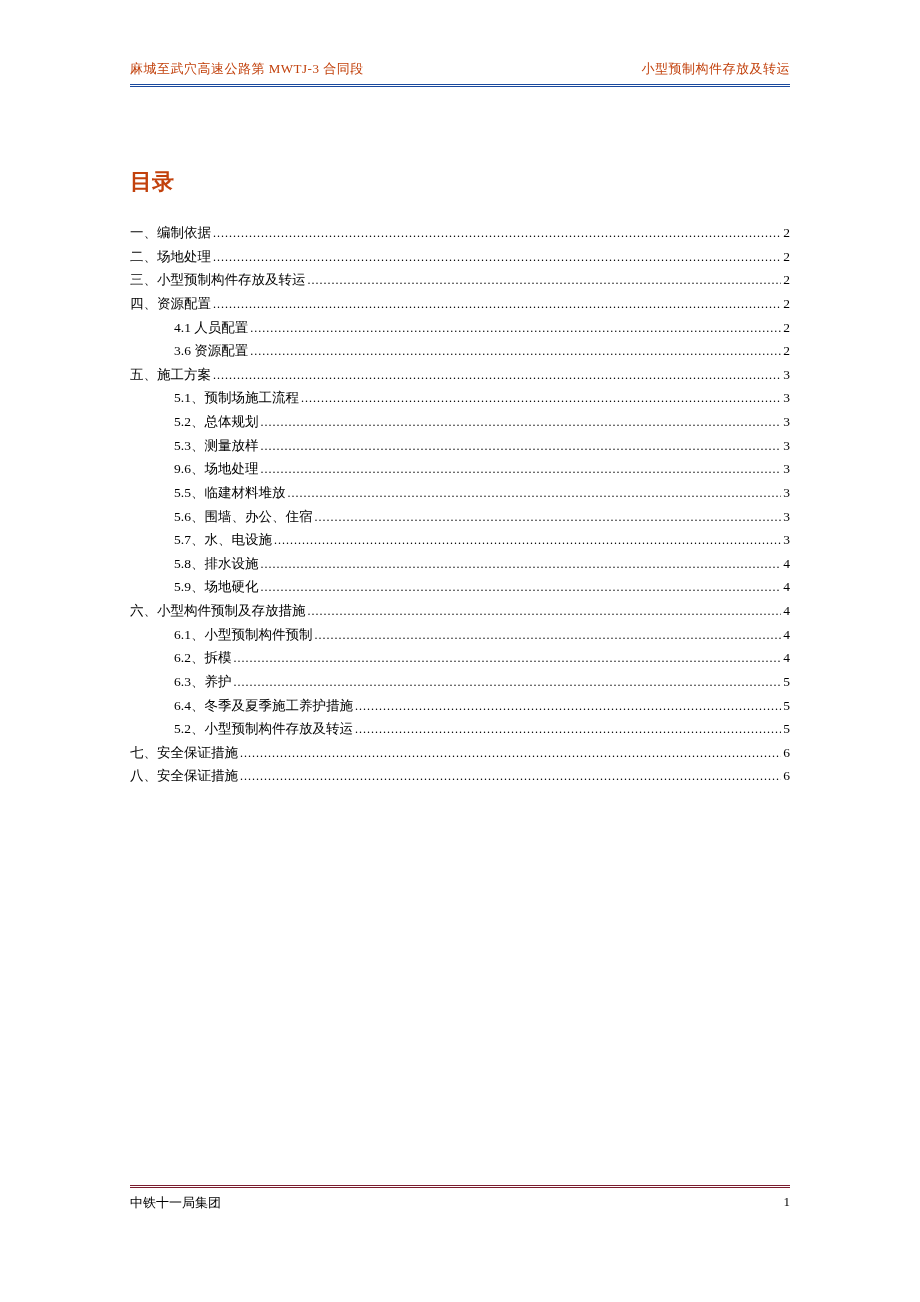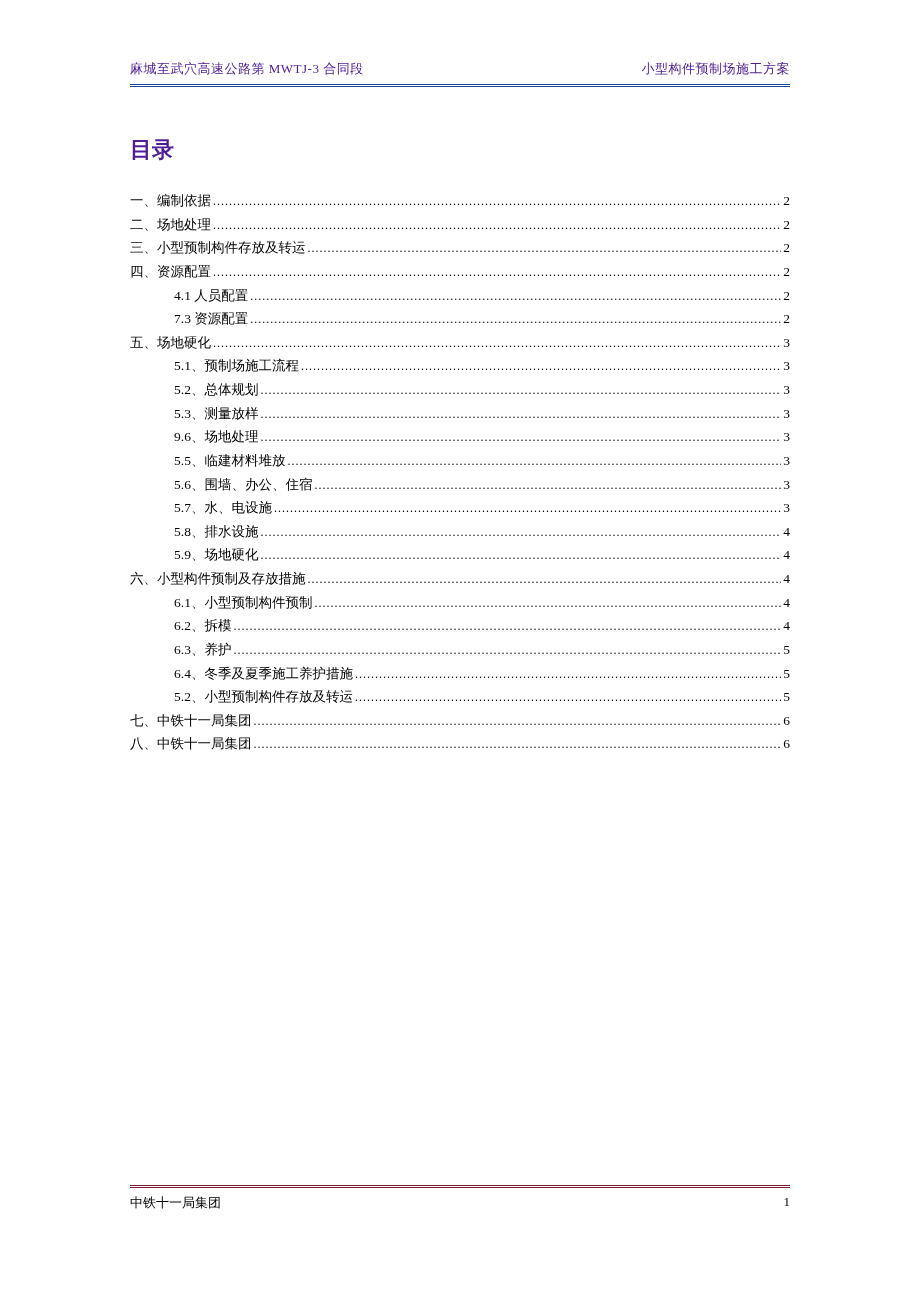--- a/index.html
+++ b/index.html
@@ -15,35 +15,35 @@
 : 1302px;
       position: relative;
     }
     .page {
       padding: 60px 130px 0 130px;
     }
     .header-bar {
       display: flex;
       justify-content: space-between;
       font-size: 13px;
-      color: #4c1d95;
+      color: #c2410c;
       padding-bottom: 6px;
       border-bottom: 3px double #1a4a9e;
     }
     .header-left {
       letter-spacing: 0.5px;
     }
     .header-right {
       letter-spacing: 0.5px;
     }
     .toc-title {
-      color: #4c1d95;
+      color: #c2410c;
       font-size: 22px;
       font-weight: bold;
-      margin-top: 48px;
+      margin-top: 80px;
       margin-bottom: 24px;
       font-family: "SimSun", "宋体", serif;
     }
     .toc-list {
       font-size: 13.5px;
       line-height: 1.75;
     }
     .toc-item {
       display: flex;
       white-space: nowrap;
@@ -91,21 +91,21 @@
     .footer-right {
       font-family: "Times New Roman", serif;
     }
   </style>
 </head>
 <body>
 
 <div class="page">
   <div class="header-bar">
     <span class="header-left">麻城至武穴高速公路第 MWTJ-3 合同段</span>
-    <span class="header-right">小型构件预制场施工方案</span>
+    <span class="header-right">小型预制构件存放及转运</span>
   </div>
 
   <h1 class="toc-title">目录</h1>
 
   <div class="toc-list" id="toc-list">
       <div class="toc-item level-0">
         <span class="toc-label">一、编制依据</span>
         <span class="toc-dots"></span>
         <span class="toc-page">2</span>
       </div>
@@ -123,26 +123,26 @@
         <span class="toc-label">四、资源配置</span>
         <span class="toc-dots"></span>
         <span class="toc-page">2</span>
       </div>
       <div class="toc-item level-1">
         <span class="toc-label">4.1 人员配置</span>
         <span class="toc-dots"></span>
         <span class="toc-page">2</span>
       </div>
       <div class="toc-item level-1">
-        <span class="toc-label">7.3 资源配置</span>
-        <span class="toc-dots"></span>
-        <span class="toc-page">2</span>
-      </div>
-      <div class="toc-item level-0">
-        <span class="toc-label">五、场地硬化</span>
+        <span class="toc-label">3.6 资源配置</span>
+        <span class="toc-dots"></span>
+        <span class="toc-page">2</span>
+      </div>
+      <div class="toc-item level-0">
+        <span class="toc-label">五、施工方案</span>
         <span class="toc-dots"></span>
         <span class="toc-page">3</span>
       </div>
       <div class="toc-item level-1">
         <span class="toc-label">5.1、预制场施工流程</span>
         <span class="toc-dots"></span>
         <span class="toc-page">3</span>
       </div>
       <div class="toc-item level-1">
         <span class="toc-label">5.2、总体规划</span>
@@ -208,26 +208,26 @@
         <span class="toc-label">6.4、冬季及夏季施工养护措施</span>
         <span class="toc-dots"></span>
         <span class="toc-page">5</span>
       </div>
       <div class="toc-item level-1">
         <span class="toc-label">5.2、小型预制构件存放及转运</span>
         <span class="toc-dots"></span>
         <span class="toc-page">5</span>
       </div>
       <div class="toc-item level-0">
-        <span class="toc-label">七、中铁十一局集团</span>
+        <span class="toc-label">七、安全保证措施</span>
         <span class="toc-dots"></span>
         <span class="toc-page">6</span>
       </div>
       <div class="toc-item level-0">
-        <span class="toc-label">八、中铁十一局集团</span>
+        <span class="toc-label">八、安全保证措施</span>
         <span class="toc-dots"></span>
         <span class="toc-page">6</span>
       </div>
     </div>
 </div>
 
 <div class="footer">
   <div class="footer-bar">
     <span class="footer-left">中铁十一局集团</span>
     <span class="footer-right">1</span>

